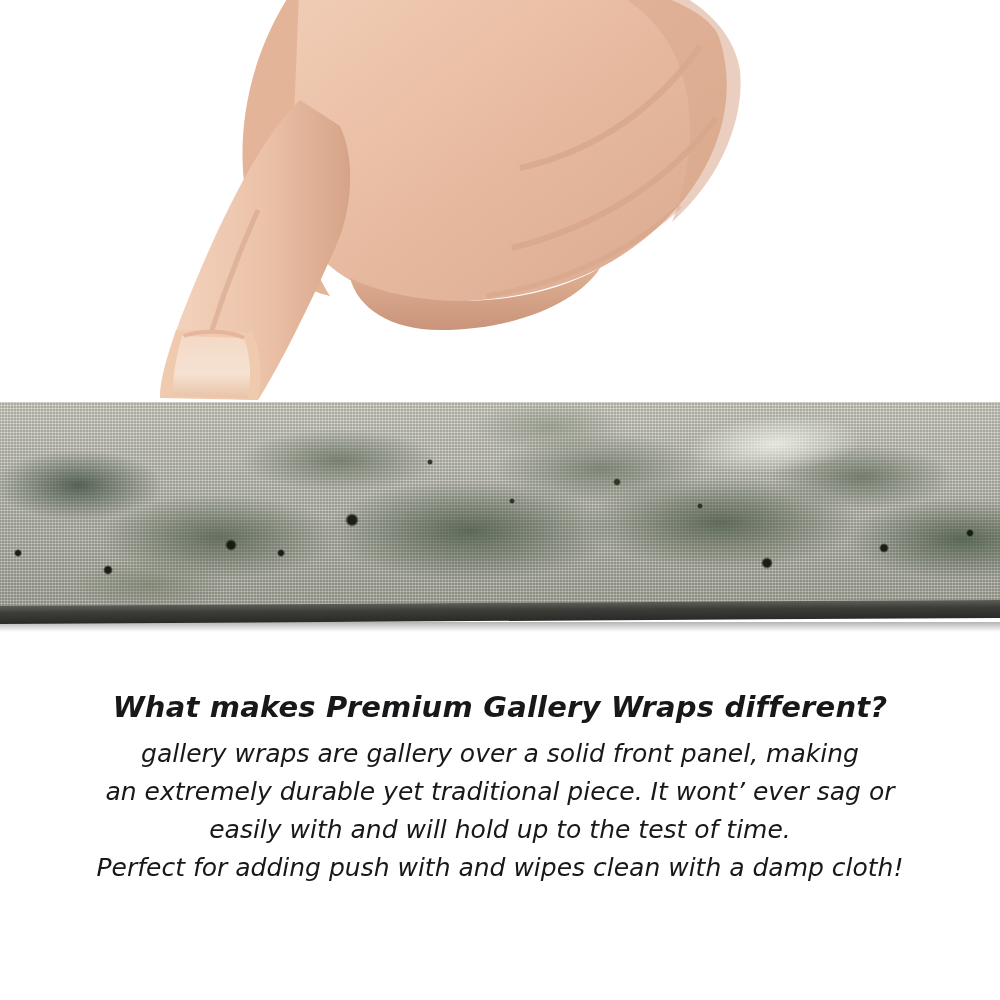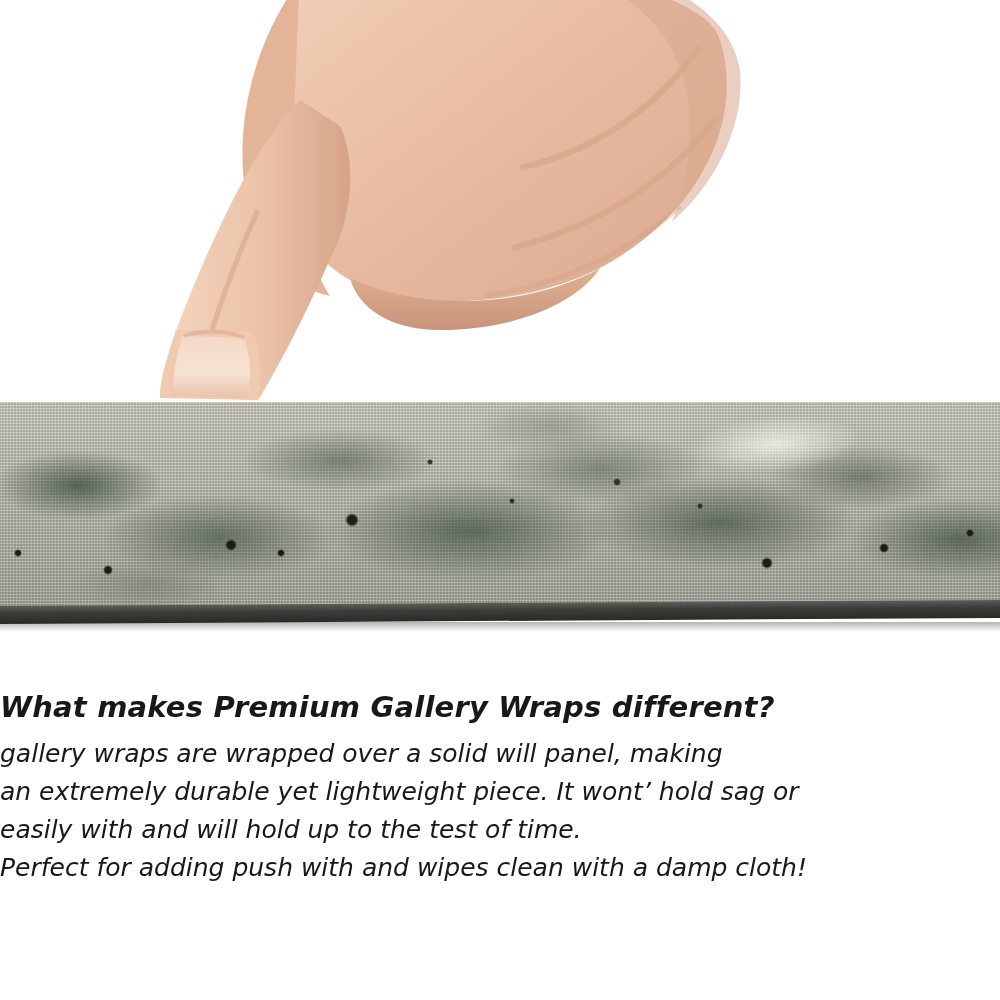--- a/index.html
+++ b/index.html
@@ -114,20 +114,21 @@
     height: 10px;
     background: linear-gradient(180deg, rgba(40,40,38,0.35), rgba(255,255,255,0));
   }
 
   
   .caption {
     position: absolute;
     left: 0;
     top: 690px;
     width: 1000px;
+    text-align: center;
     color: #17181a;
     font-family: "DejaVu Sans", sans-serif;
     font-style: italic;
   }
   .caption-heading {
     font-size: 29px;
     font-weight: 700;
     letter-spacing: 0.2px;
     margin-bottom: 11px;
   }
@@ -191,19 +192,19 @@
   <div class="wrap-strip">
     <div class="wrap-face"></div>
     <div class="wrap-speckles"></div>
     <div class="wrap-highlight"></div>
     <div class="wrap-depth"></div>
     <div class="wrap-shadow"></div>
   </div>
 
   <div class="caption">
     <div class="caption-heading">What makes Premium Gallery Wraps different?</div>
-    <div class="caption-line">gallery wraps are wrapped over a solid will panel, making</div>
-    <div class="caption-line">an extremely durable yet lightweight piece. It wont’ hold sag or</div>
+    <div class="caption-line">gallery wraps are gallery over a solid front panel, making</div>
+    <div class="caption-line">an extremely durable yet traditional piece. It wont’ ever sag or</div>
     <div class="caption-line">easily with and will hold up to the test of time.</div>
     <div class="caption-line">Perfect for adding push with and wipes clean with a damp cloth!</div>
   </div>
 
 </div>
 
 </body></html>

